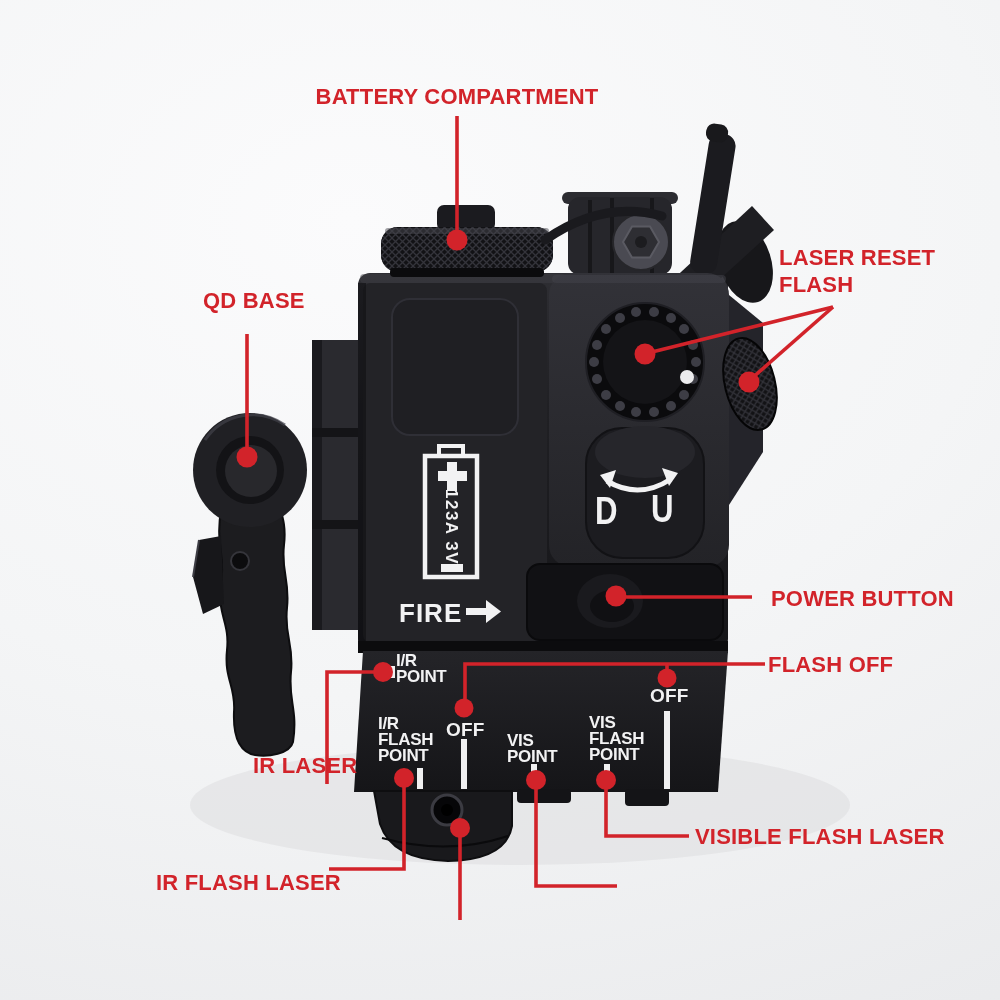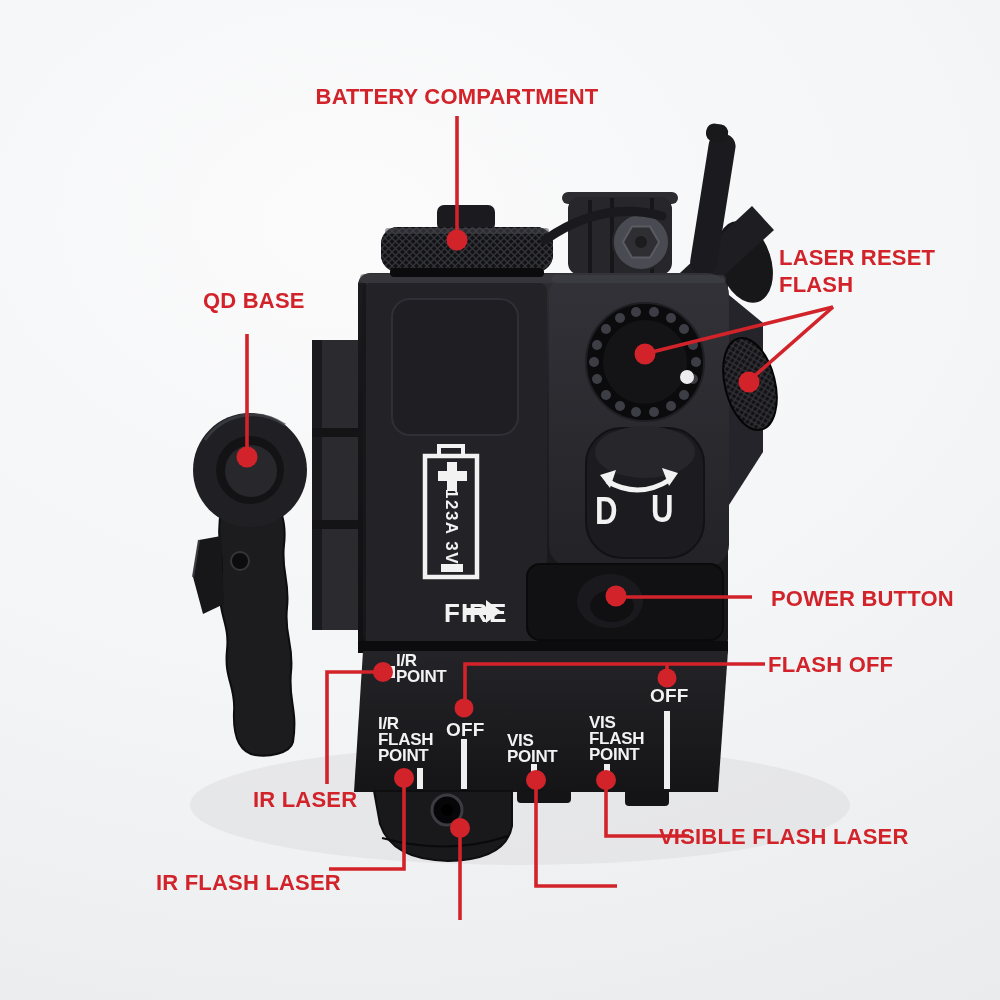--- a/index.html
+++ b/index.html
@@ -14,21 +14,21 @@
     font:700 22px/27px "Liberation Sans", sans-serif;
     letter-spacing:.2px; white-space:nowrap;
   }
   .callout.center { transform:translateX(-50%); }
   .mark {
     position:absolute; color:#f2f2f3; font-weight:700;
     font-family:"Liberation Sans", sans-serif; white-space:nowrap;
   }
   .mark-block { line-height:16px; font-size:17px; letter-spacing:-.3px; }
   .mark-block > div { line-height:16px; }
-  .fire-label { font-size:26px; letter-spacing:1px;margin-left:45px; }
+  .fire-label { font-size:26px; letter-spacing:1px; }
   .battery-type {
     transform:translate(-50%,-50%) rotate(90deg);
     font-size:17px; letter-spacing:1.5px;
   }
   .dial-letter { font-size:38px; transform:scaleX(.82); transform-origin:left; }
   .off-label { font-size:19px; letter-spacing:.2px; }
 </style>
 </head>
 <body>
 
@@ -270,21 +270,21 @@
     <div>LASER RESET</div>
     <div>FLASH</div>
   </div>
 
   <div class="callout" style="left:203px; top:287px;">QD BASE</div>
 
   <div class="callout" style="left:771px; top:585px;">POWER BUTTON</div>
 
   <div class="callout" style="left:768px; top:651px;">FLASH OFF</div>
 
-  <div class="callout" style="left:253px; top:786px;">IR LASER</div>
+  <div class="callout" style="left:253px; top:752px;">IR LASER</div>
 
   <div class="callout" style="left:156px; top:869px;">IR FLASH LASER</div>
 
 
 
-  <div class="callout" style="left:659px; top:823px;">VISIBLE FLASH LASER</div>
+  <div class="callout" style="left:695px; top:823px;">VISIBLE FLASH LASER</div>
 
 </div>
 
 </body></html>

